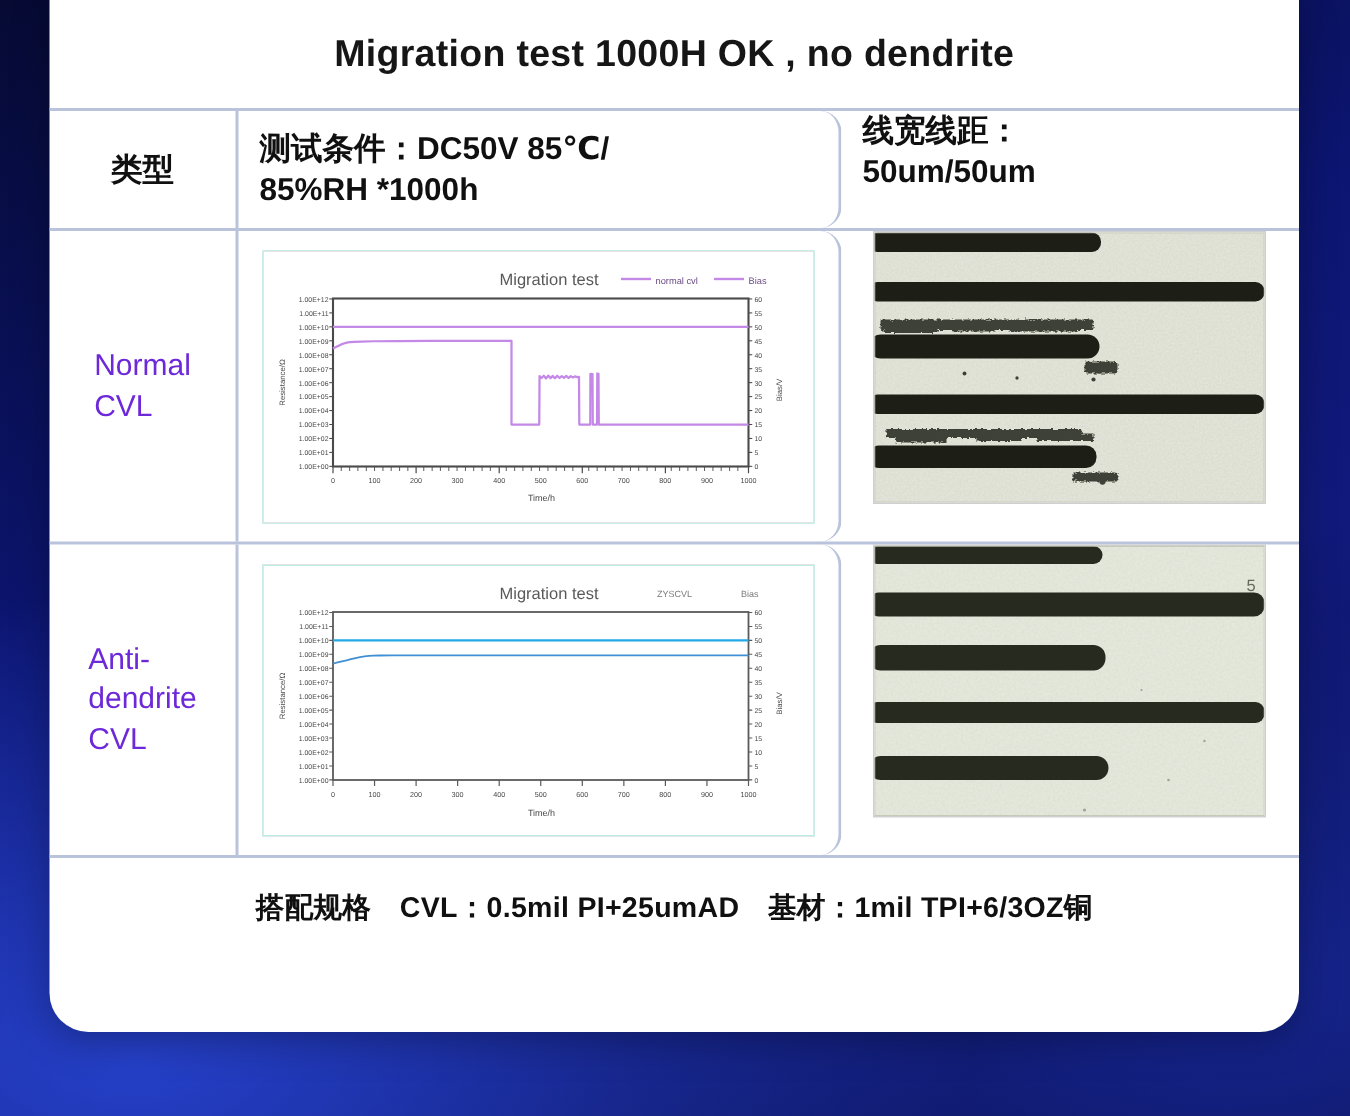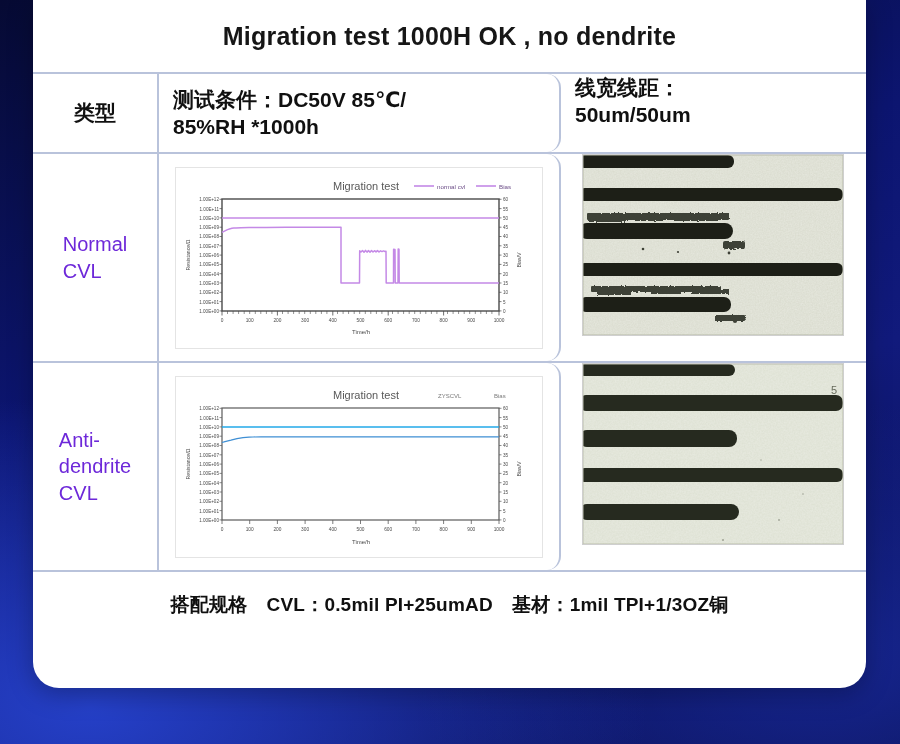--- a/index.html
+++ b/index.html
@@ -464,17 +464,17 @@
                 <circle cx="220" cy="130" r="0.8"></circle>
                 <circle cx="140" cy="176" r="1"></circle>
                 <circle cx="178" cy="96" r="0.7"></circle>
               </g>
               <rect x="0" y="0" width="260" height="180" fill="none" stroke="#bcc0ad" stroke-width="1"></rect>
             </svg>
           </div>
         </div>
       </div>
 
-      <div class="footer">搭配规格　CVL：0.5mil PI+25umAD　基材：1mil TPI+1/3OZ铜</div>
+      <div class="footer">搭配规格　CVL：0.5mil PI+25umAD　基材：1mil TPI+6/3OZ铜</div>
 
     </div>
   </div>
 </div>
 
 </body></html>

